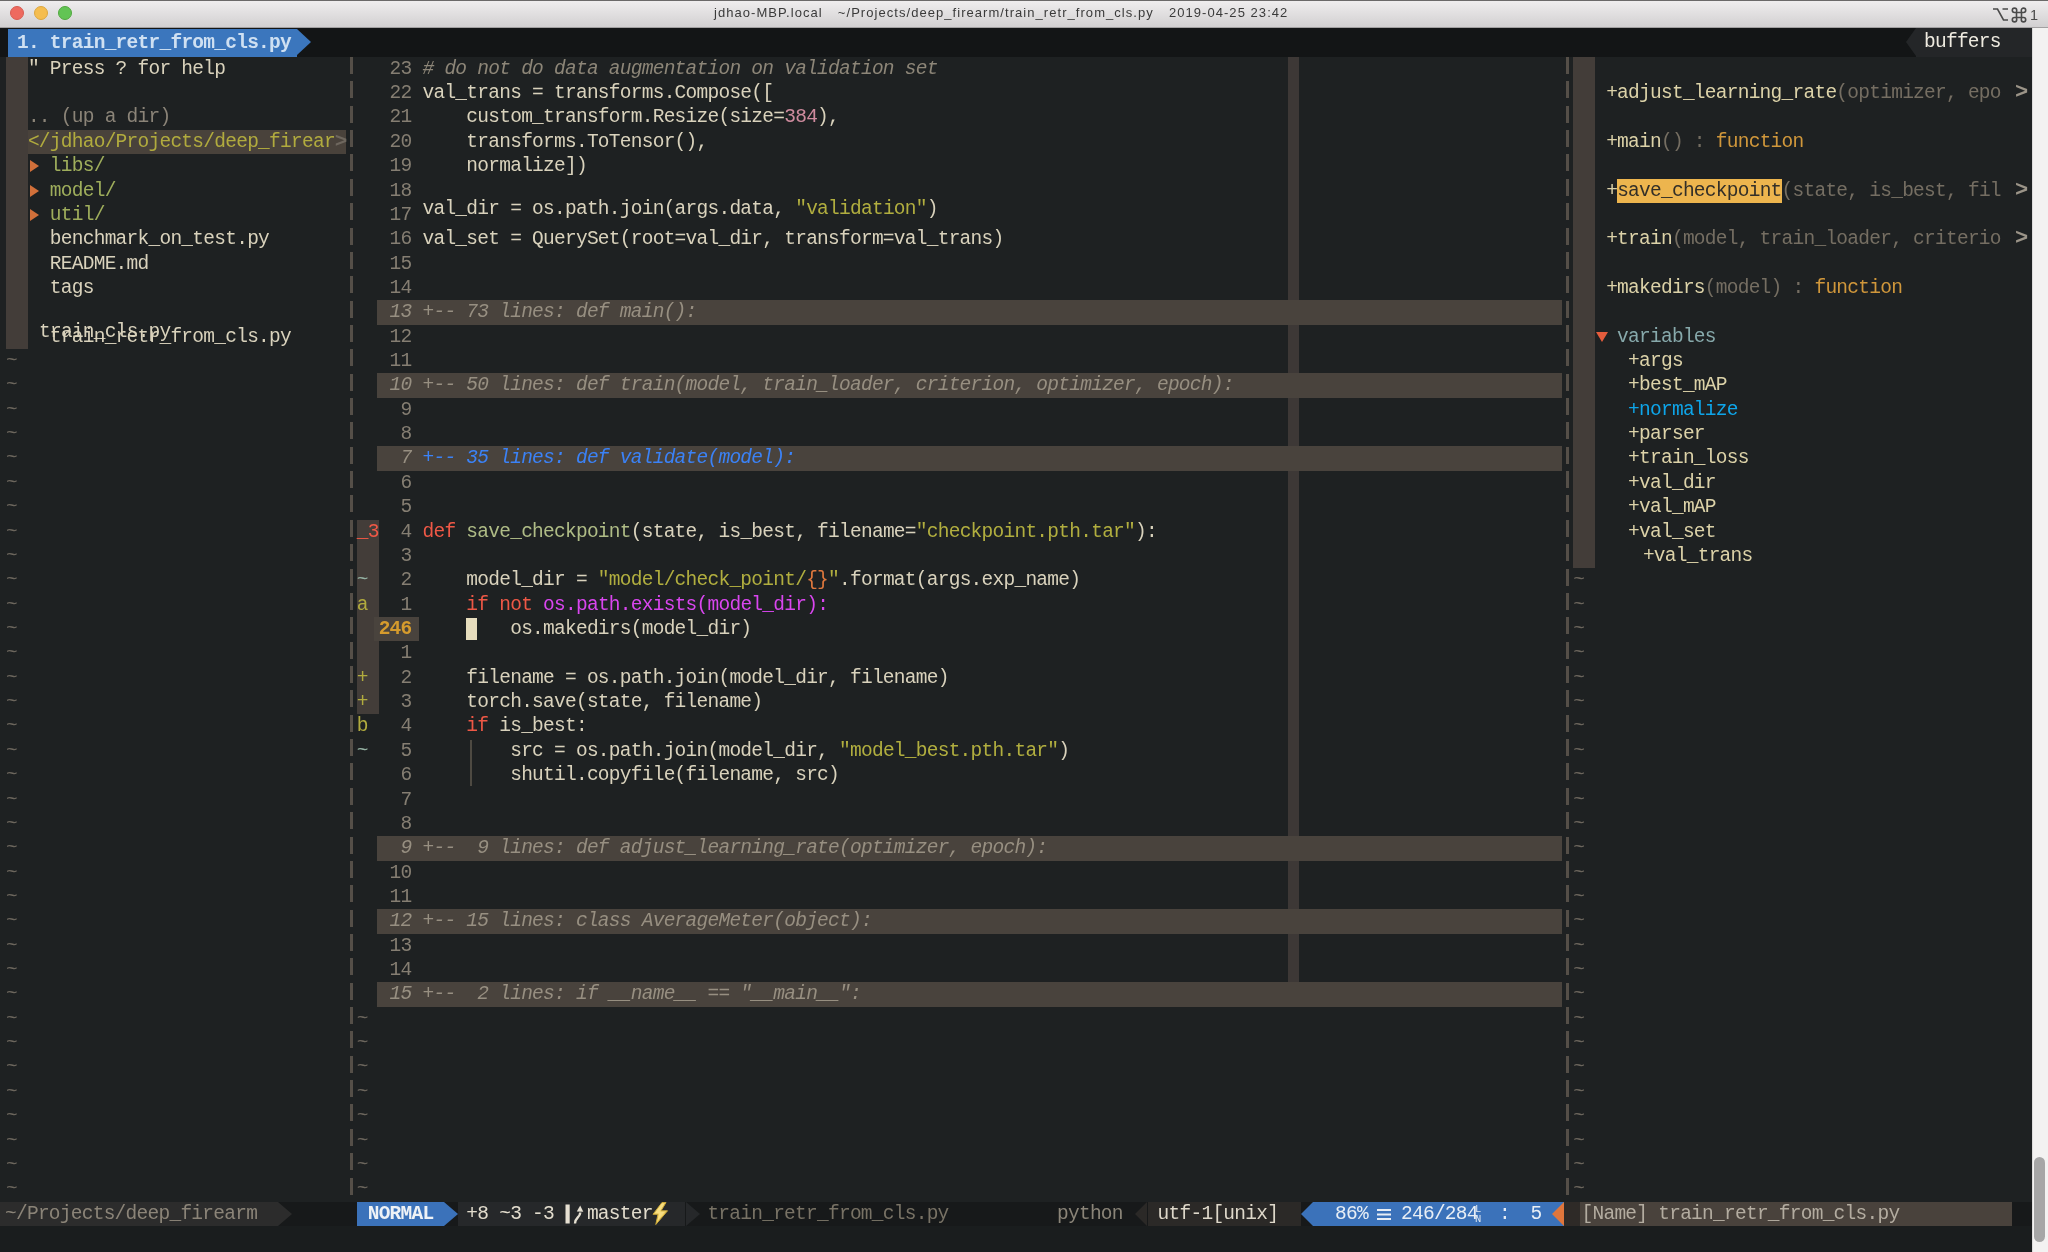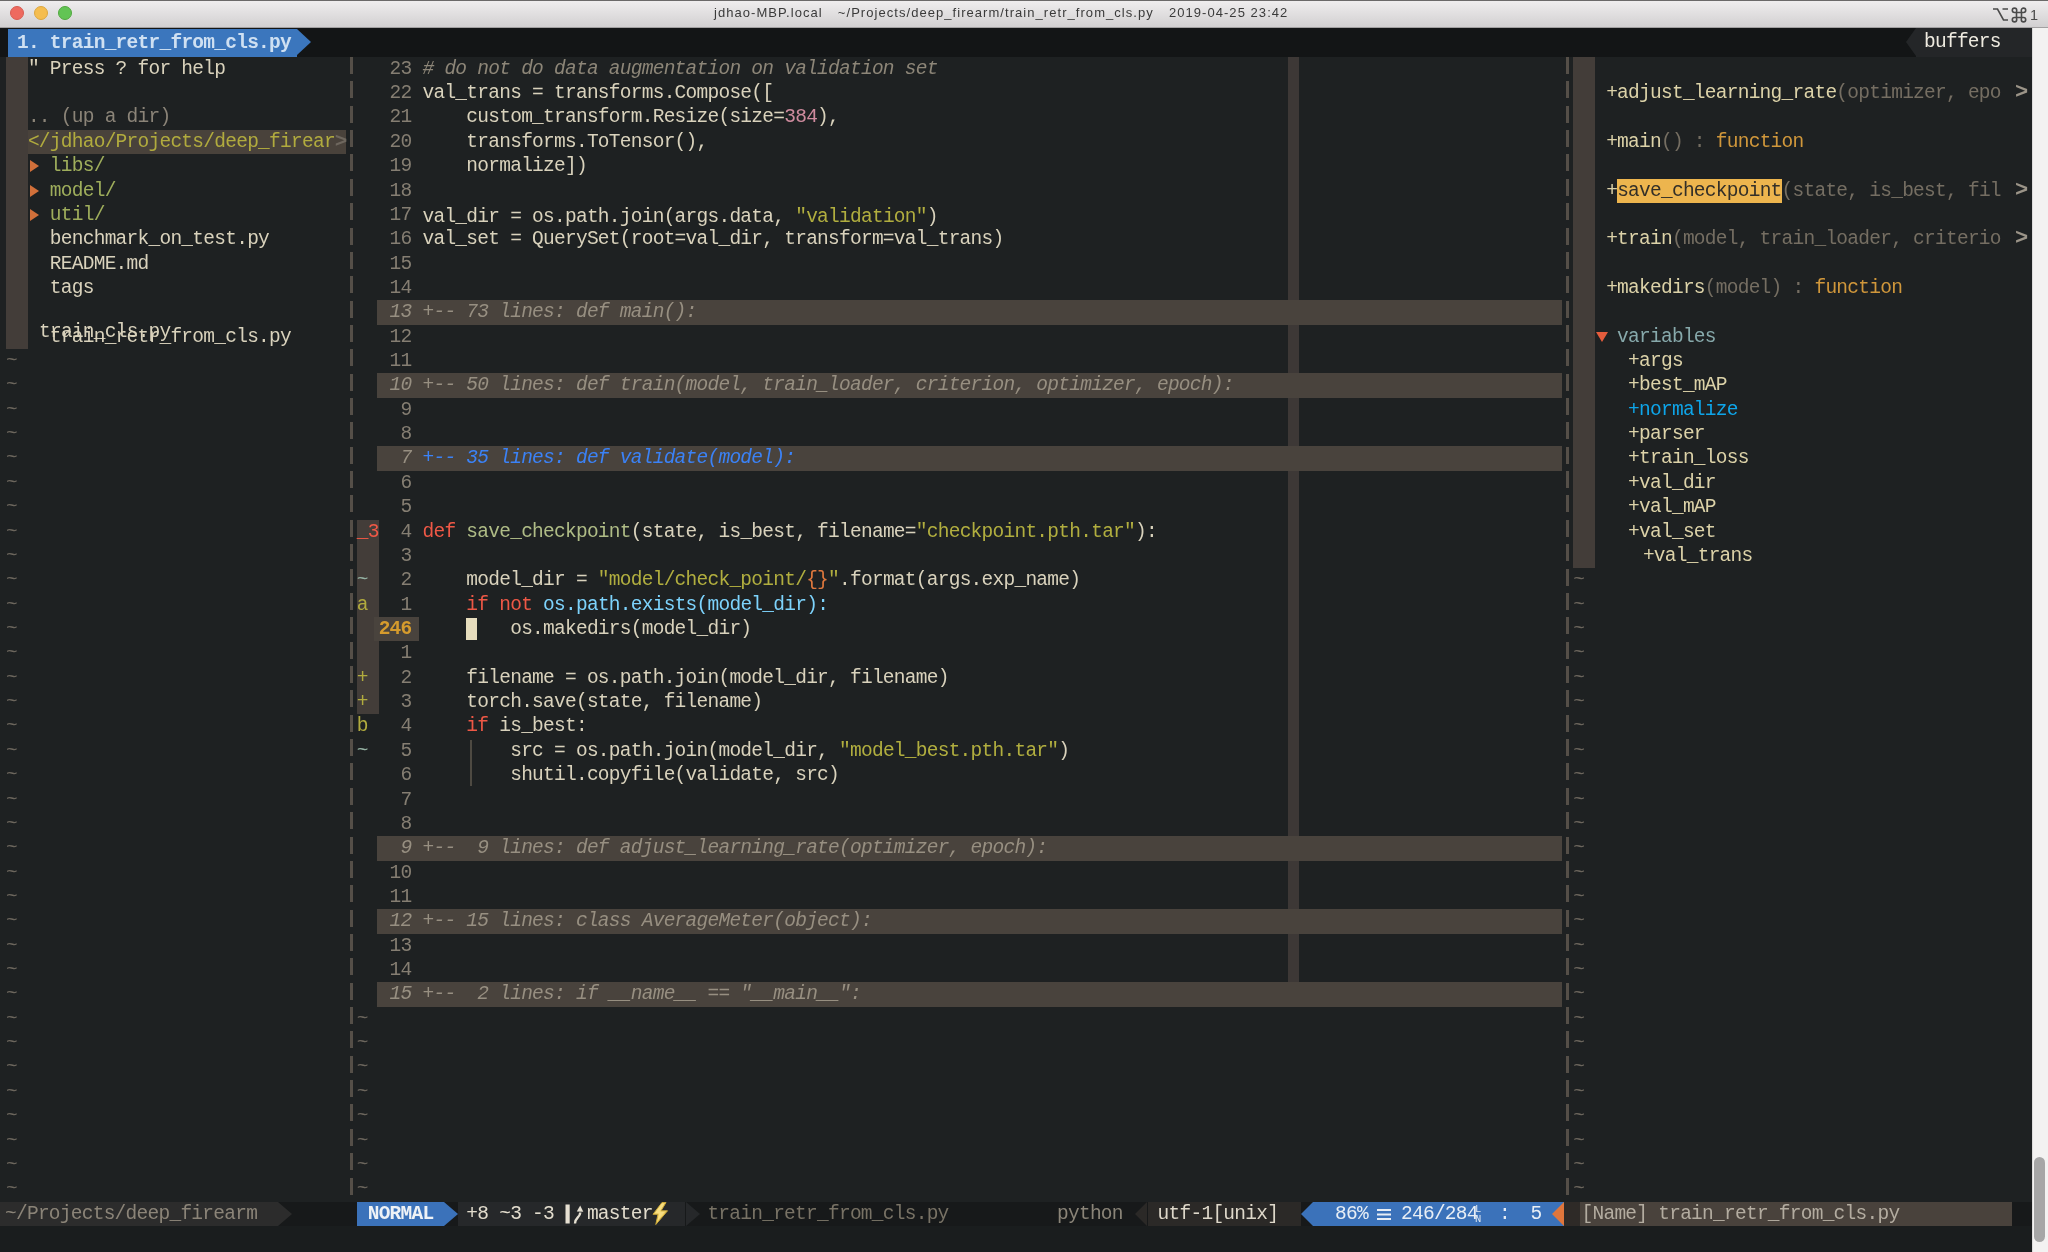--- a/index.html
+++ b/index.html
@@ -92,21 +92,21 @@
 <div class="m" style="left:378.64000000000004px;top:81.06px;width:32.879999999999995px;color:#857e72;text-align:right">22</div>
 <div class="m" style="left:422.48px;top:81.06px"><span style="color:#d9d2bc">val_trans = transforms.Compose([</span></div>
 <div class="m" style="left:378.64000000000004px;top:105.42px;width:32.879999999999995px;color:#857e72;text-align:right">21</div>
 <div class="m" style="left:422.48px;top:105.42px"><span style="color:#d9d2bc">    custom_transform.Resize(size=</span><span style="color:#cf8b9e">384</span><span style="color:#d9d2bc">),</span></div>
 <div class="m" style="left:378.64000000000004px;top:129.78px;width:32.879999999999995px;color:#857e72;text-align:right">20</div>
 <div class="m" style="left:422.48px;top:129.78px"><span style="color:#d9d2bc">    transforms.ToTensor(),</span></div>
 <div class="m" style="left:378.64000000000004px;top:154.14px;width:32.879999999999995px;color:#857e72;text-align:right">19</div>
 <div class="m" style="left:422.48px;top:154.14px"><span style="color:#d9d2bc">    normalize])</span></div>
 <div class="m" style="left:378.64000000000004px;top:178.5px;width:32.879999999999995px;color:#857e72;text-align:right">18</div>
 <div class="m" style="left:378.64000000000004px;top:202.86px;width:32.879999999999995px;color:#857e72;text-align:right">17</div>
-<div class="m" style="left:422.48px;top:205px"><span style="color:#d9d2bc">val_dir = os.path.join(args.data, </span><span style="color:#b1ae3f">"validation"</span><span style="color:#d9d2bc">)</span></div>
+<div class="m" style="left:422.48px;top:197px"><span style="color:#d9d2bc">val_dir = os.path.join(args.data, </span><span style="color:#b1ae3f">"validation"</span><span style="color:#d9d2bc">)</span></div>
 <div class="m" style="left:378.64000000000004px;top:227.21999999999997px;width:32.879999999999995px;color:#857e72;text-align:right">16</div>
 <div class="m" style="left:422.48px;top:227.21999999999997px"><span style="color:#d9d2bc">val_set = QuerySet(root=val_dir, transform=val_trans)</span></div>
 <div class="m" style="left:378.64000000000004px;top:251.57999999999998px;width:32.879999999999995px;color:#857e72;text-align:right">15</div>
 <div class="m" style="left:378.64000000000004px;top:275.94px;width:32.879999999999995px;color:#857e72;text-align:right">14</div>
 <div class="abs" style="left:376.64000000000004px;top:300.3px;width:1185.68px;height:24.36px;background:#49433d"></div>
 <div class="m it" style="left:378.64000000000004px;top:300.3px;width:32.879999999999995px;color:#978f81;text-align:right">13</div>
 <div class="m it" style="left:422.48px;top:300.3px"><span style="color:#978f81">+-- 73 lines: def main():</span></div>
 <div class="m" style="left:378.64000000000004px;top:324.65999999999997px;width:32.879999999999995px;color:#857e72;text-align:right">12</div>
 <div class="m" style="left:378.64000000000004px;top:349.02px;width:32.879999999999995px;color:#857e72;text-align:right">11</div>
 <div class="abs" style="left:376.64000000000004px;top:373.38px;width:1185.68px;height:24.36px;background:#49433d"></div>
@@ -121,40 +121,40 @@
 <div class="m" style="left:378.64000000000004px;top:495.18px;width:32.879999999999995px;color:#857e72;text-align:right">5</div>
 <div class="m" style="left:356.72px;top:519.54px;color:#ee5846">_3</div>
 <div class="m" style="left:378.64000000000004px;top:519.54px;width:32.879999999999995px;color:#857e72;text-align:right">4</div>
 <div class="m" style="left:422.48px;top:519.54px"><span style="color:#ee5846">def</span><span style="color:#d9d2bc"> </span><span style="color:#afbc86">save_checkpoint</span><span style="color:#d9d2bc">(state, is_best, filename=</span><span style="color:#b1ae3f">"checkpoint.pth.tar"</span><span style="color:#d9d2bc">):</span></div>
 <div class="m" style="left:378.64000000000004px;top:543.9px;width:32.879999999999995px;color:#857e72;text-align:right">3</div>
 <div class="m" style="left:356.72px;top:568.26px;color:#94b1a2">~</div>
 <div class="m" style="left:378.64000000000004px;top:568.26px;width:32.879999999999995px;color:#857e72;text-align:right">2</div>
 <div class="m" style="left:422.48px;top:568.26px"><span style="color:#d9d2bc">    model_dir = </span><span style="color:#b1ae3f">"model/check_point/</span><span style="color:#e0793e">{}</span><span style="color:#b1ae3f">"</span><span style="color:#d9d2bc">.format(args.exp_name)</span></div>
 <div class="m" style="left:356.72px;top:592.62px;color:#b1ab3e">a</div>
 <div class="m" style="left:378.64000000000004px;top:592.62px;width:32.879999999999995px;color:#857e72;text-align:right">1</div>
-<div class="m" style="left:422.48px;top:592.62px"><span style="color:#d9d2bc">    </span><span style="color:#ee5846">if</span><span style="color:#d9d2bc"> </span><span style="color:#ee5846">not</span><span style="color:#7dd3fc"> os.path.exists(model_dir):</span></div>
+<div class="m" style="left:422.48px;top:592.62px"><span style="color:#d9d2bc">    </span><span style="color:#ee5846">if</span><span style="color:#d9d2bc"> </span><span style="color:#ee5846">not</span><span style="color:#d946ef"> os.path.exists(model_dir):</span></div>
 <div class="abs" style="left:374px;top:616.98px;width:45px;height:24.36px;background:#49433d"></div>
 <div class="m b" style="left:378.64000000000004px;top:616.98px;width:32.879999999999995px;color:#d59b2d;text-align:right">246</div>
 <div class="abs" style="left:466.32000000000005px;top:618.38px;width:10.96px;height:21.6px;background:#e6ddbd"></div>
 <div class="m" style="left:422.48px;top:616.98px"><span style="color:#d9d2bc">        os.makedirs(model_dir)</span></div>
 <div class="m" style="left:378.64000000000004px;top:641.34px;width:32.879999999999995px;color:#857e72;text-align:right">1</div>
 <div class="m" style="left:356.72px;top:665.7px;color:#b1ab3e">+</div>
 <div class="m" style="left:378.64000000000004px;top:665.7px;width:32.879999999999995px;color:#857e72;text-align:right">2</div>
 <div class="m" style="left:422.48px;top:665.7px"><span style="color:#d9d2bc">    filename = os.path.join(model_dir, filename)</span></div>
 <div class="m" style="left:356.72px;top:690.0600000000001px;color:#b1ab3e">+</div>
 <div class="m" style="left:378.64000000000004px;top:690.0600000000001px;width:32.879999999999995px;color:#857e72;text-align:right">3</div>
 <div class="m" style="left:422.48px;top:690.0600000000001px"><span style="color:#d9d2bc">    torch.save(state, filename)</span></div>
 <div class="m" style="left:356.72px;top:714.4200000000001px;color:#b1ab3e">b</div>
 <div class="m" style="left:378.64000000000004px;top:714.4200000000001px;width:32.879999999999995px;color:#857e72;text-align:right">4</div>
 <div class="m" style="left:422.48px;top:714.4200000000001px"><span style="color:#d9d2bc">    </span><span style="color:#ee5846">if</span><span style="color:#d9d2bc"> is_best:</span></div>
 <div class="m" style="left:356.72px;top:738.78px;color:#94b1a2">~</div>
 <div class="m" style="left:378.64000000000004px;top:738.78px;width:32.879999999999995px;color:#857e72;text-align:right">5</div>
 <div class="m" style="left:422.48px;top:738.78px"><span style="color:#d9d2bc">        src = os.path.join(model_dir, </span><span style="color:#b1ae3f">"model_best.pth.tar"</span><span style="color:#d9d2bc">)</span></div>
 <div class="m" style="left:378.64000000000004px;top:763.14px;width:32.879999999999995px;color:#857e72;text-align:right">6</div>
-<div class="m" style="left:422.48px;top:763.14px"><span style="color:#d9d2bc">        shutil.copyfile(validate, src)</span></div>
+<div class="m" style="left:422.48px;top:763.14px"><span style="color:#d9d2bc">        shutil.copyfile(filename, src)</span></div>
 <div class="abs" style="left:469.82000000000005px;top:739.78px;width:2.4px;height:46.72000000000003px;background:#4e4a42"></div>
 <div class="m" style="left:378.64000000000004px;top:787.5px;width:32.879999999999995px;color:#857e72;text-align:right">7</div>
 <div class="m" style="left:378.64000000000004px;top:811.86px;width:32.879999999999995px;color:#857e72;text-align:right">8</div>
 <div class="abs" style="left:376.64000000000004px;top:836.22px;width:1185.68px;height:24.36px;background:#49433d"></div>
 <div class="m it" style="left:378.64000000000004px;top:836.22px;width:32.879999999999995px;color:#978f81;text-align:right">9</div>
 <div class="m it" style="left:422.48px;top:836.22px"><span style="color:#978f81">+--  9 lines: def adjust_learning_rate(optimizer, epoch):</span></div>
 <div class="m" style="left:378.64000000000004px;top:860.58px;width:32.879999999999995px;color:#857e72;text-align:right">10</div>
 <div class="m" style="left:378.64000000000004px;top:884.94px;width:32.879999999999995px;color:#857e72;text-align:right">11</div>
 <div class="abs" style="left:376.64000000000004px;top:909.3000000000001px;width:1185.68px;height:24.36px;background:#49433d"></div>
 <div class="m it" style="left:378.64000000000004px;top:909.3000000000001px;width:32.879999999999995px;color:#978f81;text-align:right">12</div>

